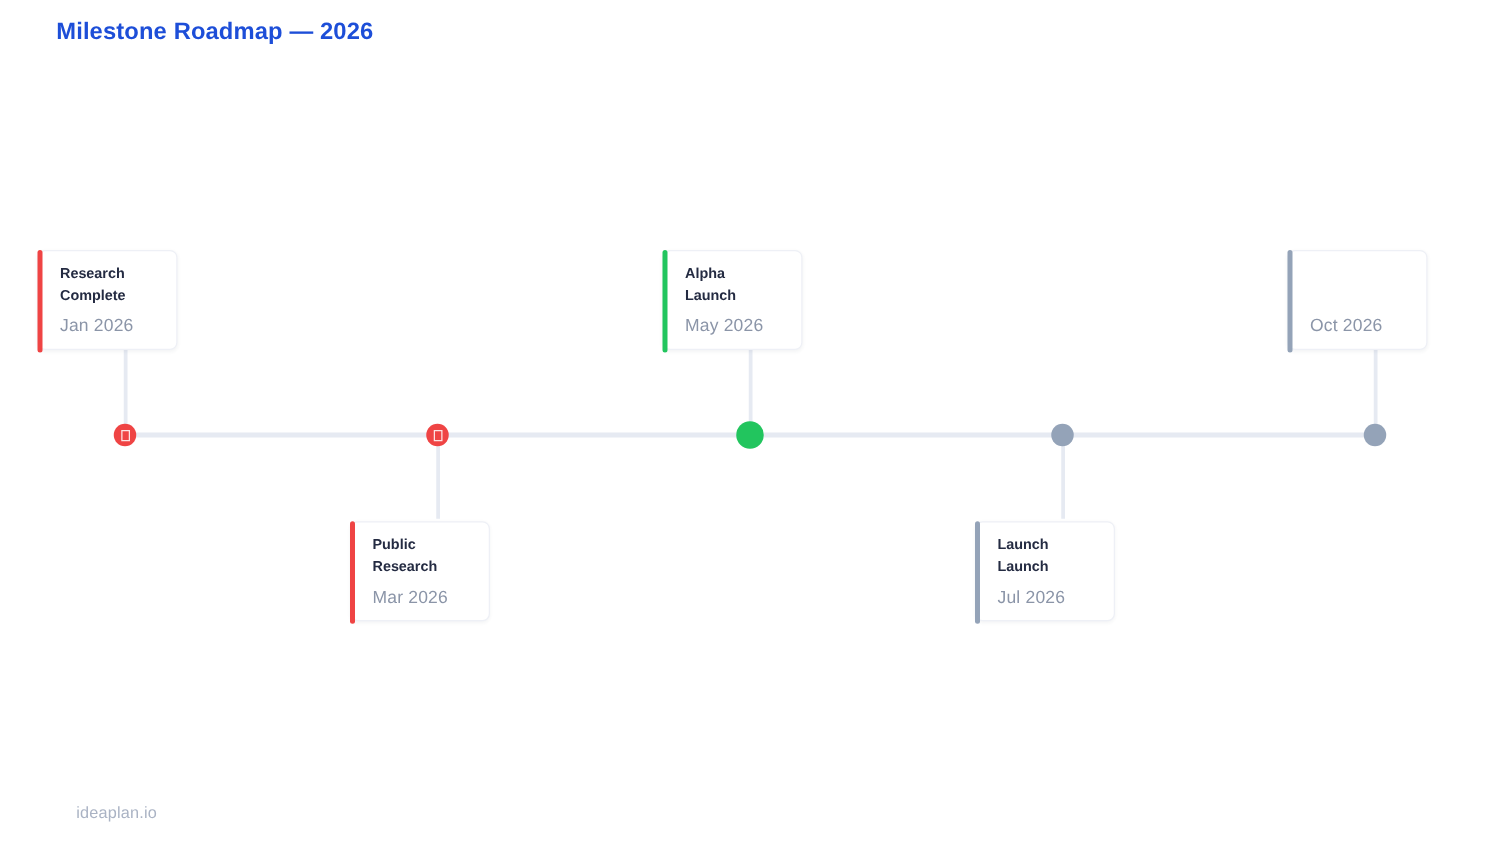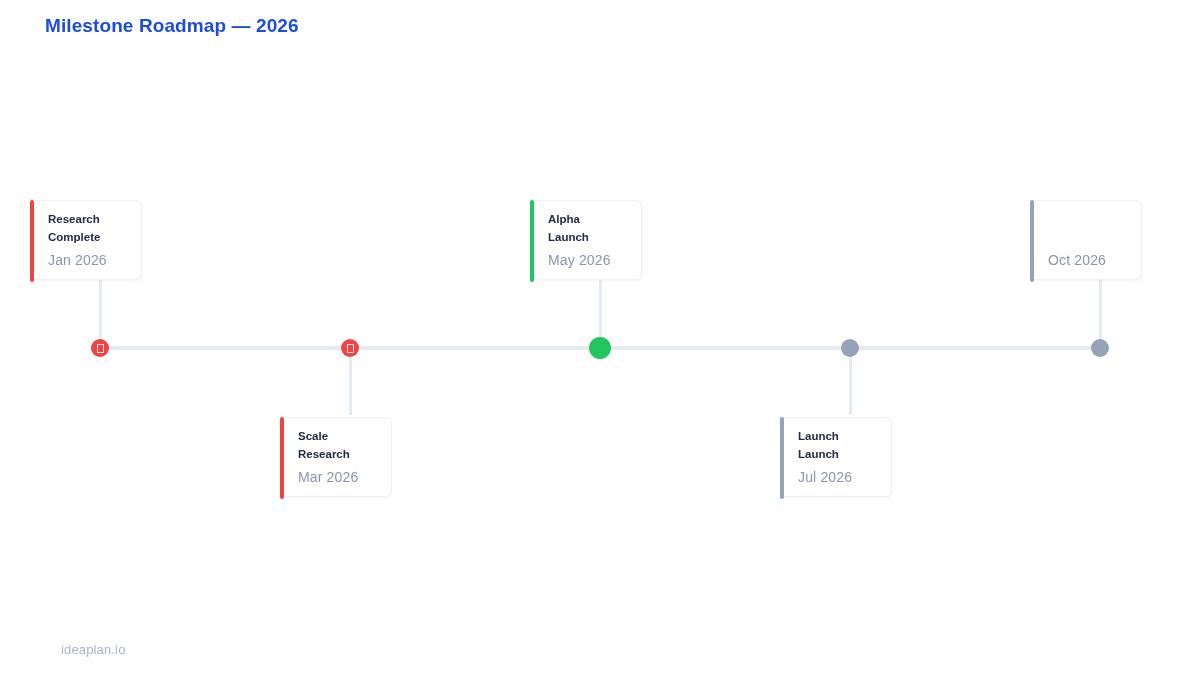--- a/index.html
+++ b/index.html
@@ -169,21 +169,21 @@
       </div>
       <div class="milestone" style="left: 350px;">
         <div class="connector down" style="background: rgb(230, 234, 242);"></div>
         <div class="marker size-sm" style="background: rgb(239, 68, 68);">
           <span class="marker-glyph"></span>
         </div>
         <div class="card below" style="left: -70px;">
           <div class="card-accent" style="background: rgb(239, 68, 68);"></div>
           <div class="card-body">
             <div class="card-title">
-              <div>Scale</div>
+              <div>Public</div>
               <div>Research</div>
             </div>
           </div>
           <div class="card-date">Mar 2026</div>
         </div>
       </div>
       <div class="milestone" style="left: 600px;">
         <div class="connector up" style="background: rgb(230, 234, 242);"></div>
         <div class="marker size-lg" style="background: rgb(34, 197, 94);"></div>
         <div class="card above" style="left: -70px;">

